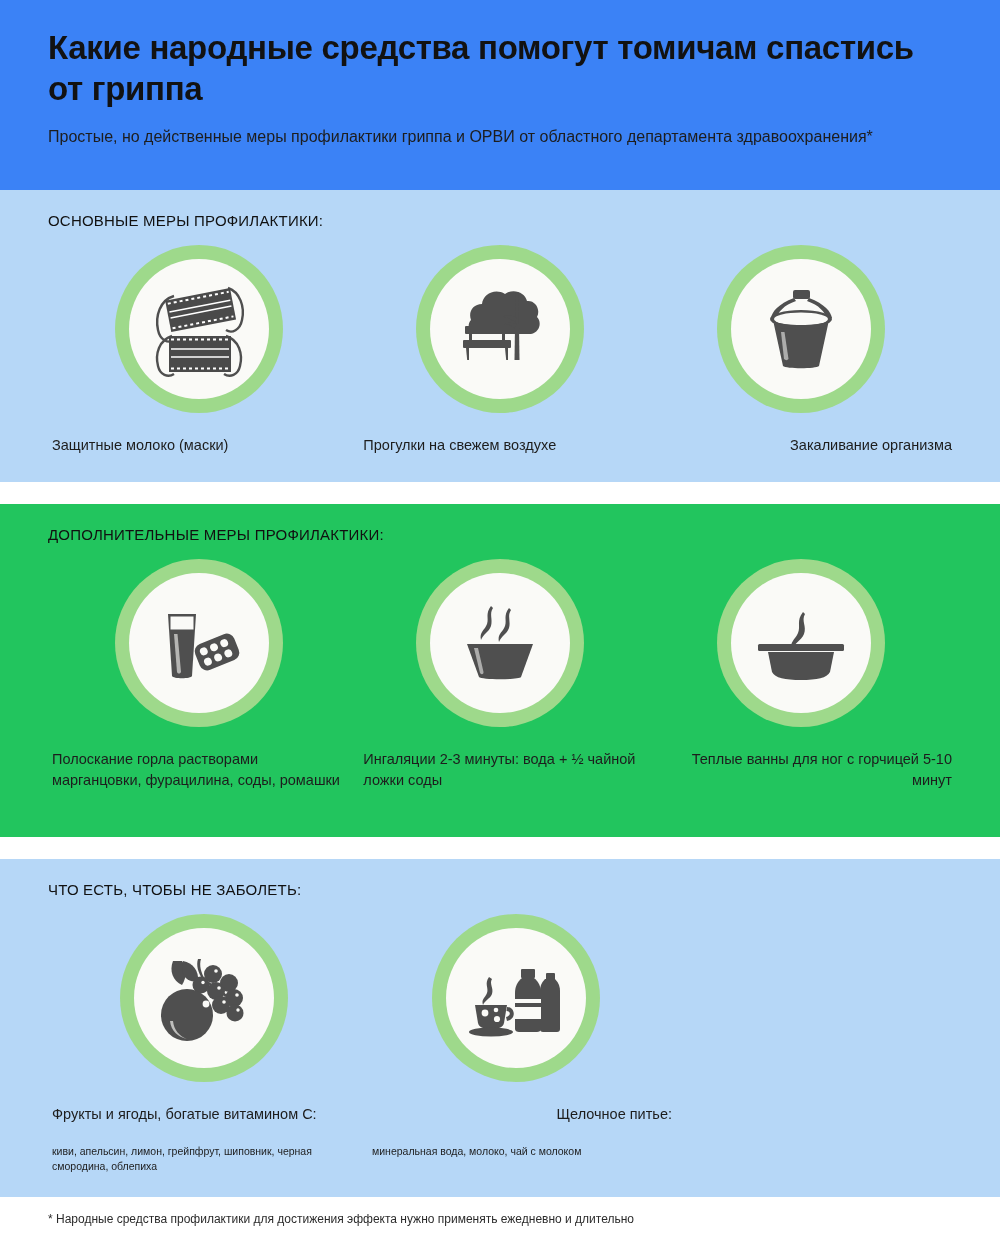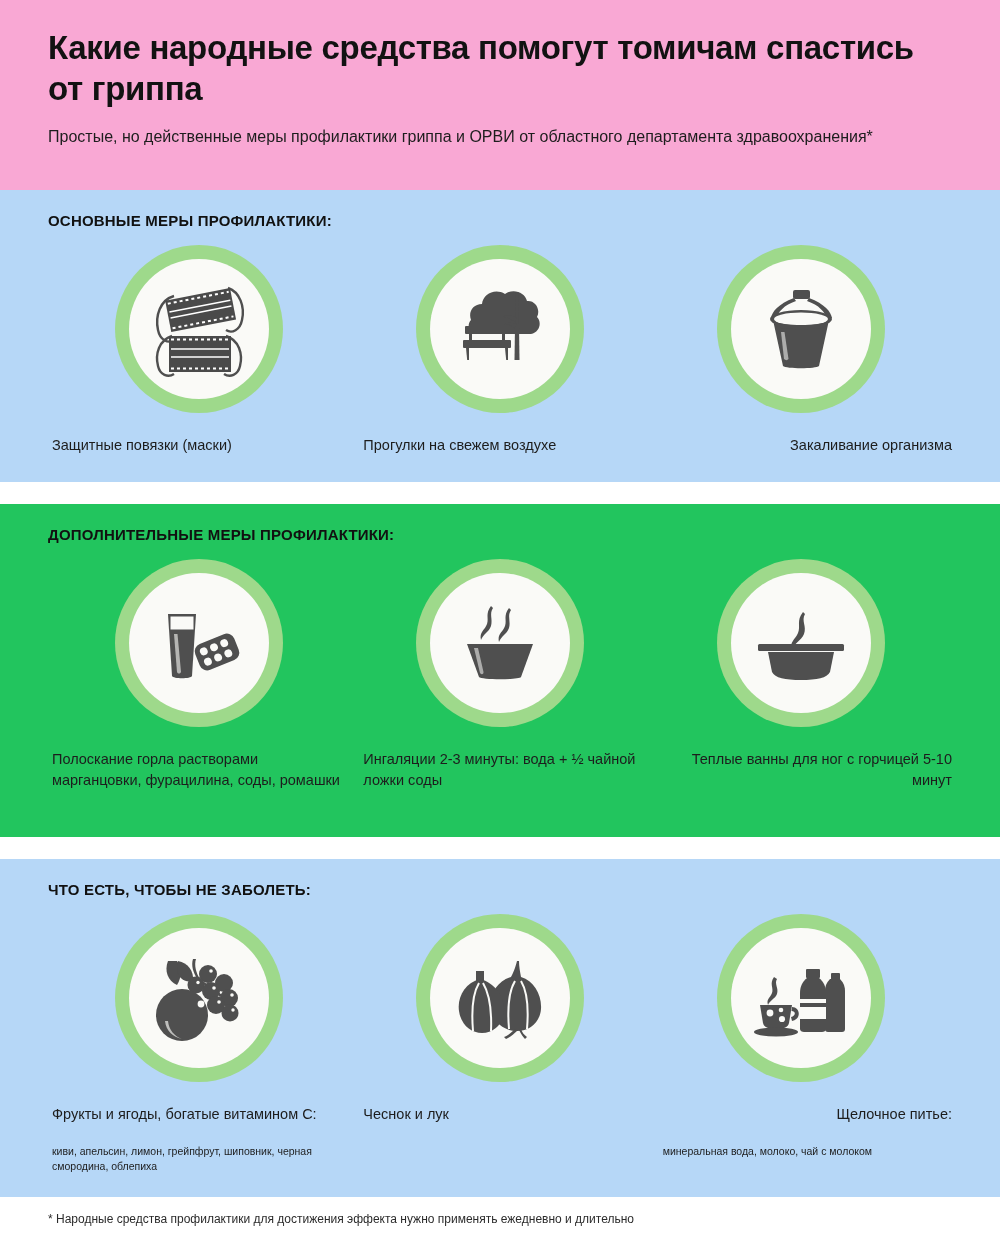--- a/index.html
+++ b/index.html
@@ -11,21 +11,21 @@
     width: 1000px;
     height: 1259px;
     font-family: "Liberation Sans", sans-serif;
     color: #1a1a1a;
     overflow: hidden;
     position: relative;
   }
 
   
   .header {
-    background: #f9a8d4;
+    background: #3b82f6;
     padding: 28px 48px 28px 48px;
     box-sizing: border-box;
     height: 190px;
   }
   .title {
     font-size: 33px;
     font-weight: bold;
     line-height: 1.24;
     letter-spacing: -0.3px;
     color: #121212;
@@ -46,21 +46,21 @@
     padding: 22px 48px 0 48px;
     position: relative;
   }
   .section.blue  { background: #b6d7f7; }
   .section.beige { background: #22c55e; }
 
   .gap { height: 22px; background: #ffffff; }
 
   .section-title {
     font-size: 15px;
-    font-weight: bold;
+    font-weight: normal;
     letter-spacing: 0.2px;
     color: #111111;
     margin: 0 0 12px 0;
     text-transform: uppercase;
   }
 
   
   .row {
     display: flex;
     align-items: flex-start;
@@ -183,21 +183,21 @@
                 <line x1="27" y1="94.5" x2="85" y2="94.5"></line>
               </g>
               <g stroke="#ffffff" stroke-width="1.6">
                 <line x1="27" y1="75" x2="85" y2="75"></line>
                 <line x1="27" y1="83" x2="85" y2="83"></line>
               </g>
             </svg>
           </div>
         </div>
       </div>
-      <div class="caption offset1">Защитные повязки (маски)</div>
+      <div class="caption offset1">Защитные молоко (маски)</div>
     </div>
 
     <div class="col">
       <div class="circle-wrap">
         <div class="circle green">
           <div class="circle-inner">
             <svg width="110" height="110" viewBox="0 0 110 110">
               <g fill="#4f4f4f">
                 <path d="M60 20 C50 14 38 20 37 30 C28 30 23 38 26 46 C22 50 23 58 30 60 L86 60 C95 58 97 48 92 43 C96 35 90 26 82 27 C80 18 68 14 60 20 Z"></path>
                 <path d="M70.5 18 L73.5 18 L74.5 86 L69.5 86 Z"></path>
@@ -352,44 +352,20 @@
               </g>
               <path d="M21 78 C22 88 29 94 38 96 C30 93 25 87 24 78 Z" fill="#fafaf7" opacity="0.65"></path>
             </svg>
           </div>
         </div>
       </div>
       <div class="caption offset1">Фрукты и ягоды, богатые витамином С:</div>
       <div class="caption-sub offset1" style="padding-left:4px">киви, апельсин, лимон, грейпфрут, шиповник, черная смородина, облепиха</div>
     </div>
 
-    <div class="col">
-      <div class="circle-wrap">
-        <div class="circle green">
-          <div class="circle-inner">
-            <svg width="110" height="110" viewBox="0 0 110 110">
-              <g fill="#4f4f4f">
-                <path d="M72 18 C70 26 68 30 66 34 C52 38 44 52 46 66 C48 80 60 88 72 88 C85 88 95 79 96 66 C97 52 89 38 76 34 C75 29 74 23 74 18 Z"></path>
-                <path d="M70 86 C66 90 62 93 59 94 L61 96 C65 94 69 91 72 88 Z"></path>
-                <path d="M74 87 C76 91 78 94 80 96 L82 94 C79 92 77 89 76 86 Z"></path>
-                <path d="M31 28 L39 28 L39 38 L31 38 Z"></path>
-                <path d="M35 36 C20 40 12 54 14 68 C16 82 26 90 37 90 C49 90 58 81 59 68 C60 54 50 40 35 36 Z"></path>
-              </g>
-              <g fill="none" stroke="#fafaf7" stroke-width="2">
-                <path d="M34 40 C28 50 26 64 28 88"></path>
-                <path d="M38 40 C44 50 47 64 46 88"></path>
-                <path d="M70 38 C64 48 62 62 64 86"></path>
-                <path d="M76 38 C82 48 84 62 82 86"></path>
-              </g>
-            </svg>
-          </div>
-        </div>
-      </div>
-      <div class="caption offset2">Чеснок и лук</div>
-    </div>
 
     <div class="col">
       <div class="circle-wrap">
         <div class="circle green">
           <div class="circle-inner">
             <svg width="110" height="110" viewBox="0 0 110 110">
               <g fill="#4f4f4f">
                 <path d="M28 34 C23 41 28 45 26 50 C24 55 20 56 22 62 C24 57 29 56 31 51 C33 45 28 41 31 36 Z"></path>
                 <path d="M14 62 L46 62 L43 80 C42 84 38 86 30 86 C22 86 18 84 17 80 Z"></path>
                 <path d="M46 64 C54 64 56 76 46 78 L45 74 C50 73 50 68 45.5 68 Z"></path>

